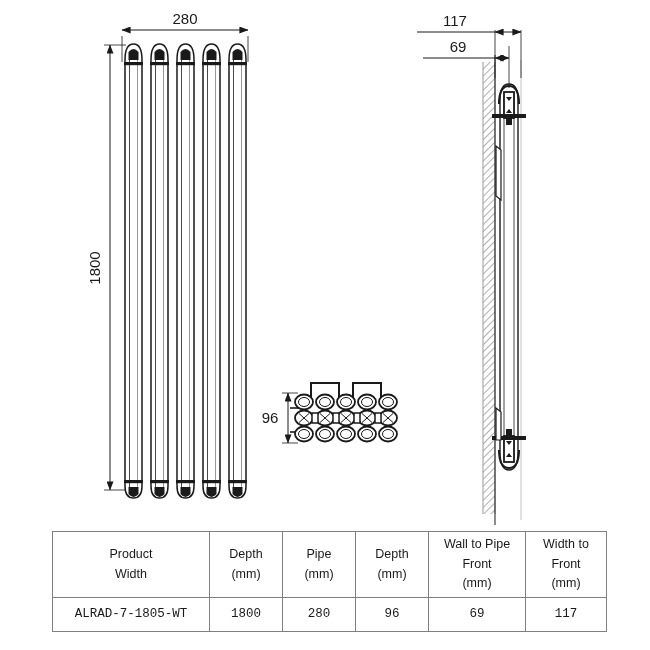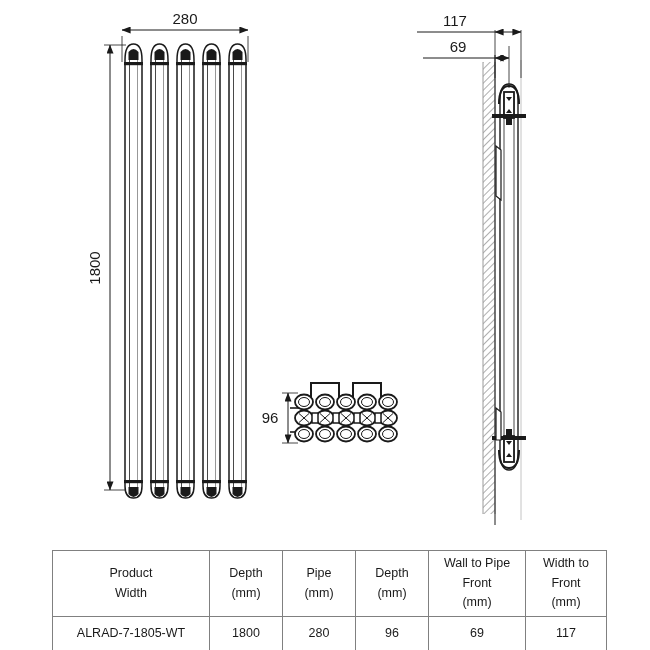--- a/index.html
+++ b/index.html
@@ -18,39 +18,40 @@
   #drawing-canvas {
     position: absolute;
     left: 0;
     top: 0;
     width: 650px;
     height: 650px;
   }
   .spec-table {
     position: absolute;
     left: 52px;
-    top: 550px;
+    top: 531px;
     width: 548px;
     border-collapse: collapse;
     table-layout: fixed;
   }
   .spec-table td {
     border: 1px solid #808080;
     text-align: center;
     vertical-align: middle;
     font-size: 12.5px;
     line-height: 1.55;
     color: #1a1a1a;
     padding: 0;
   }
   .spec-table tr.header-row td {
     height: 65px;
   }
   .spec-table tr.data-row td {
     height: 33px;
+    font-family: Liberation Mono, monospace;
   }
   .col-code   { width: 156px; }
   .col-height { width: 72px; }
   .col-width  { width: 72px; }
   .col-depth  { width: 72px; }
   .col-wtp    { width: 96px; margin-top: 12px; }
   .col-wtf    { width: 80px; }
   .cell-line { display: block; }
 </style>
 </head>

